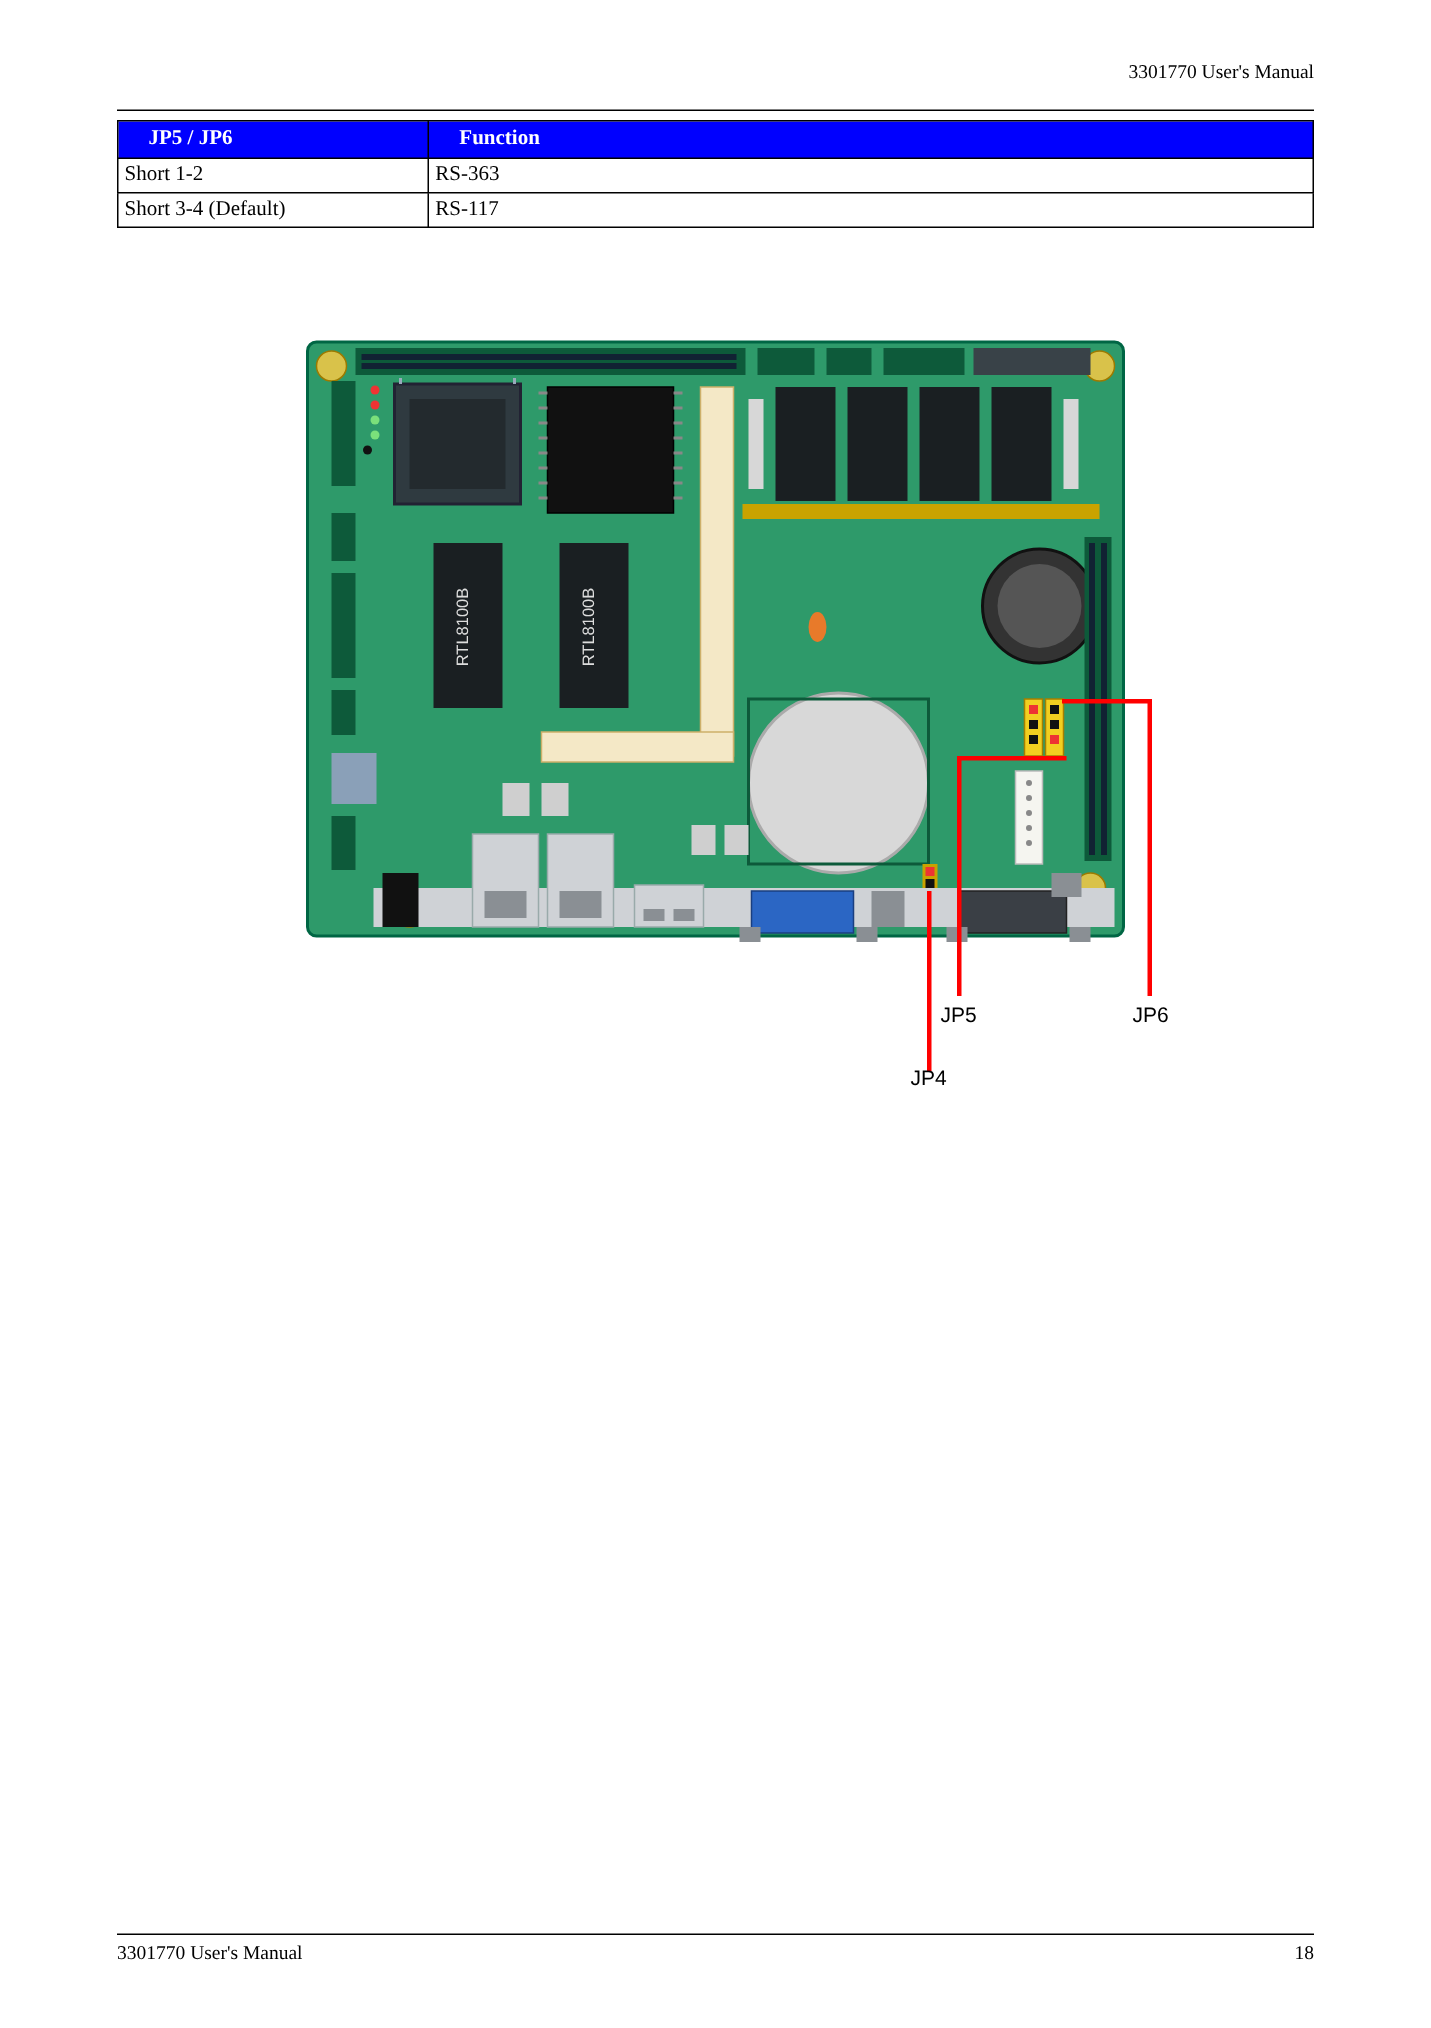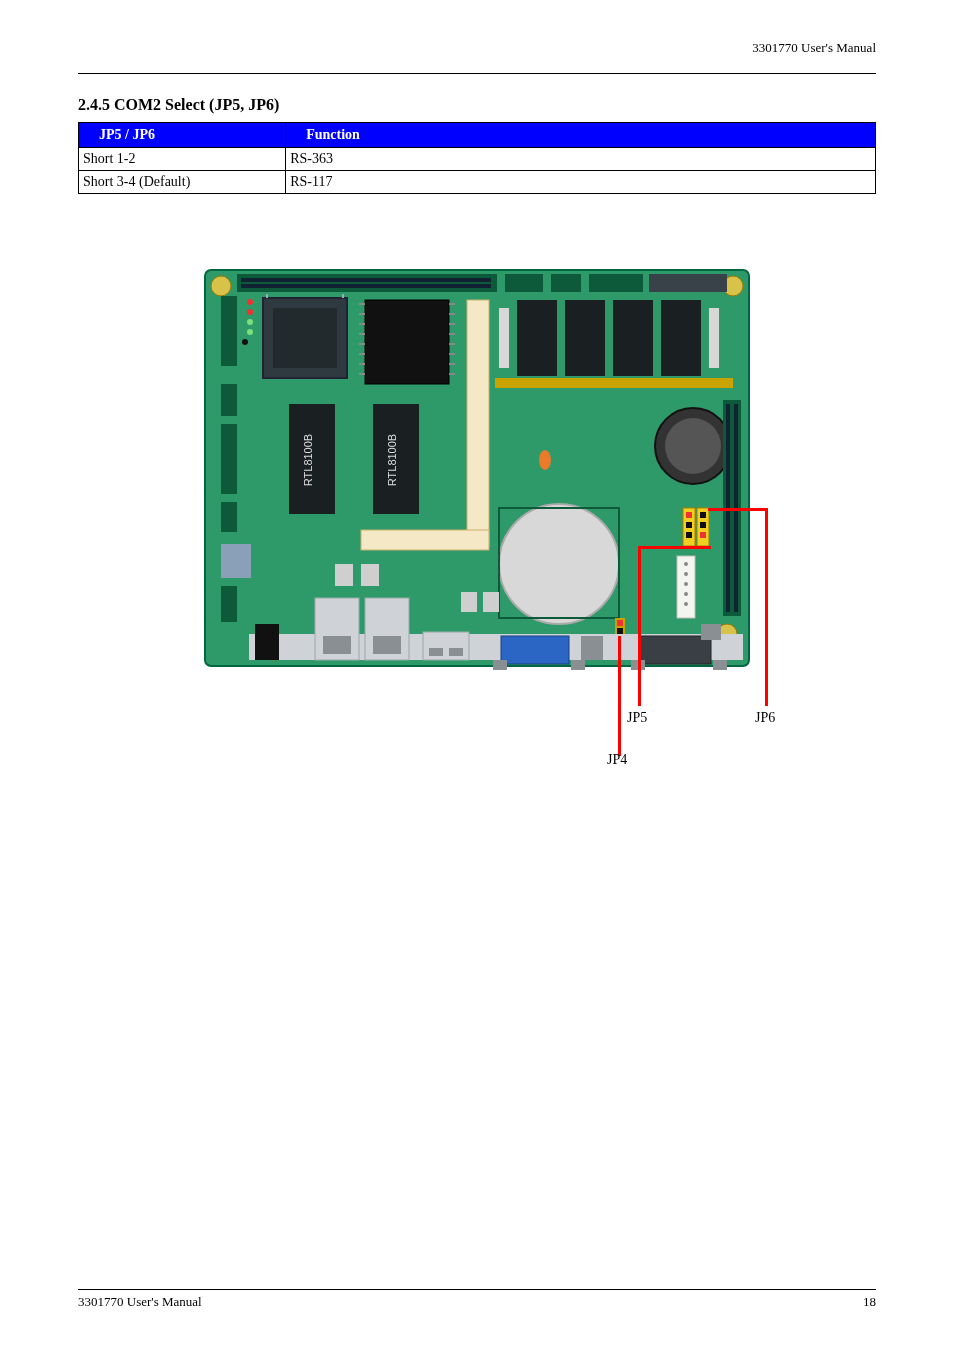--- a/index.html
+++ b/index.html
@@ -56,21 +56,21 @@
   }
   .board-svg { display: block; }
 
   .callout-line {
     position: absolute;
     background: #ff0000;
   }
   .callout-label {
     position: absolute;
     font-size: 14px;
-    font-family: Liberation Serif, serif;
+    font-family: Liberation Sans, sans-serif;
     color: #000;
     white-space: nowrap;
   }
   .footer {
     position: absolute;
     bottom: 42px;
     left: 78px;
     right: 78px;
     border-top: 1px solid #000;
     padding-top: 4px;
@@ -79,21 +79,20 @@
     justify-content: space-between;
   }
 </style>
 </head>
 <body>
 
 <div class="page">
   <div class="header-text" style="text-align:right;">3301770 User's Manual</div>
   <div class="header-line"></div>
 
-  <div class="section-title">2.4.5 COM2 Select (JP5, JP6)</div>
 
   <table class="jtable">
     <thead>
       <tr>
         <th class="col1">JP5 / JP6</th>
         <th>Function</th>
       </tr>
     </thead>
     <tbody>
       <tr>

